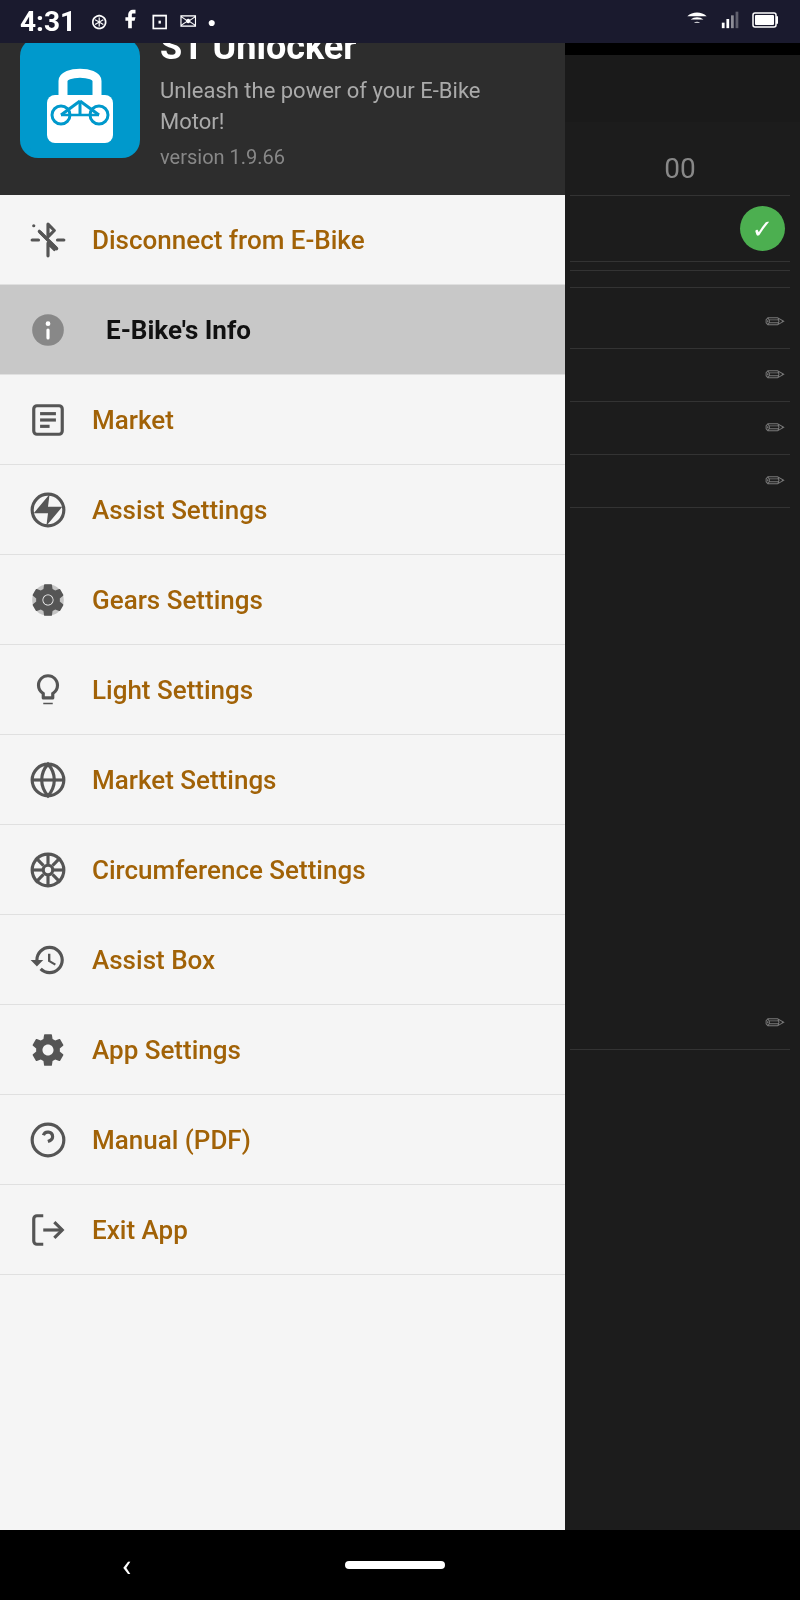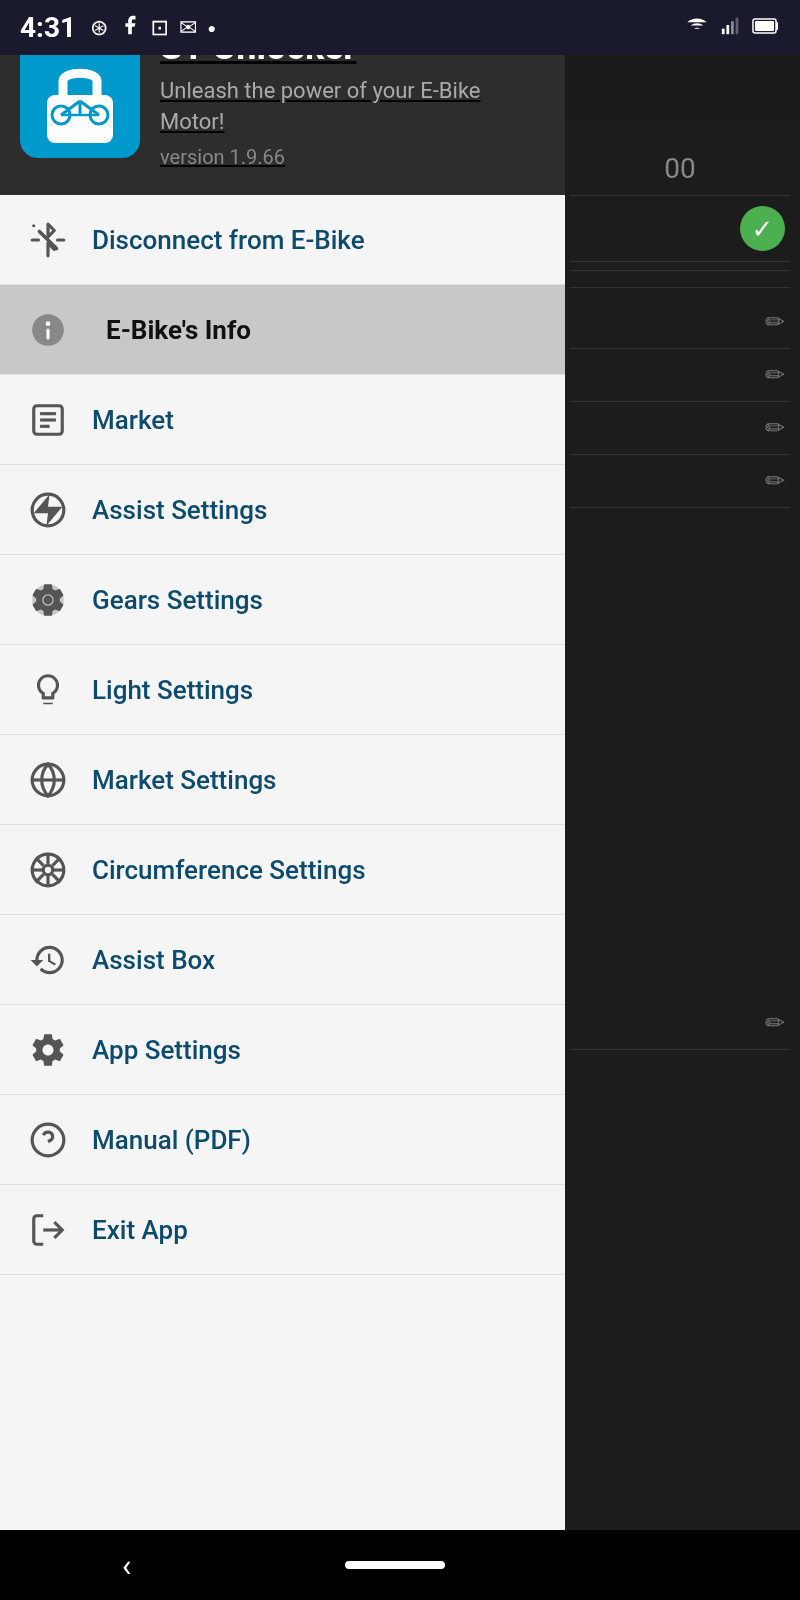--- a/index.html
+++ b/index.html
@@ -9,21 +9,21 @@
       height: 1600px;
       background: #000;
       font-family: 'Roboto', Arial, sans-serif;
       overflow: hidden;
       position: relative;
     }
 
     
     .status-bar {
       width: 800px;
-      height: 55px;
+      height: 43px;
       background: #1a1a2e;
       display: flex;
       align-items: center;
       justify-content: space-between;
       padding: 0 20px;
       position: relative;
       z-index: 10;
     }
     .status-bar-left {
       display: flex;
@@ -137,21 +137,20 @@
     }
 
     
     .drawer-header {
       background: #2d2d2d;
       padding: 25px 20px 25px 20px;
       display: flex;
       align-items: center;
       gap: 20px;
       min-height: 195px;
-      text-decoration: underline;
     }
 
     .app-logo {
       width: 120px;
       height: 120px;
       background: #0099cc;
       border-radius: 18px;
       display: flex;
       align-items: center;
       justify-content: center;
@@ -214,21 +213,21 @@
       flex-shrink: 0;
     }
 
     .menu-icon svg {
       width: 38px;
       height: 38px;
     }
 
     .menu-label {
       font-size: 26px;
-      color: #0c4a6e;
+      color: #a16207;
       font-weight: 500;
     }
 
     .menu-item.active .menu-label {
       color: #111;
       font-weight: bold;
       margin-left: 14px;
     }
 
     

